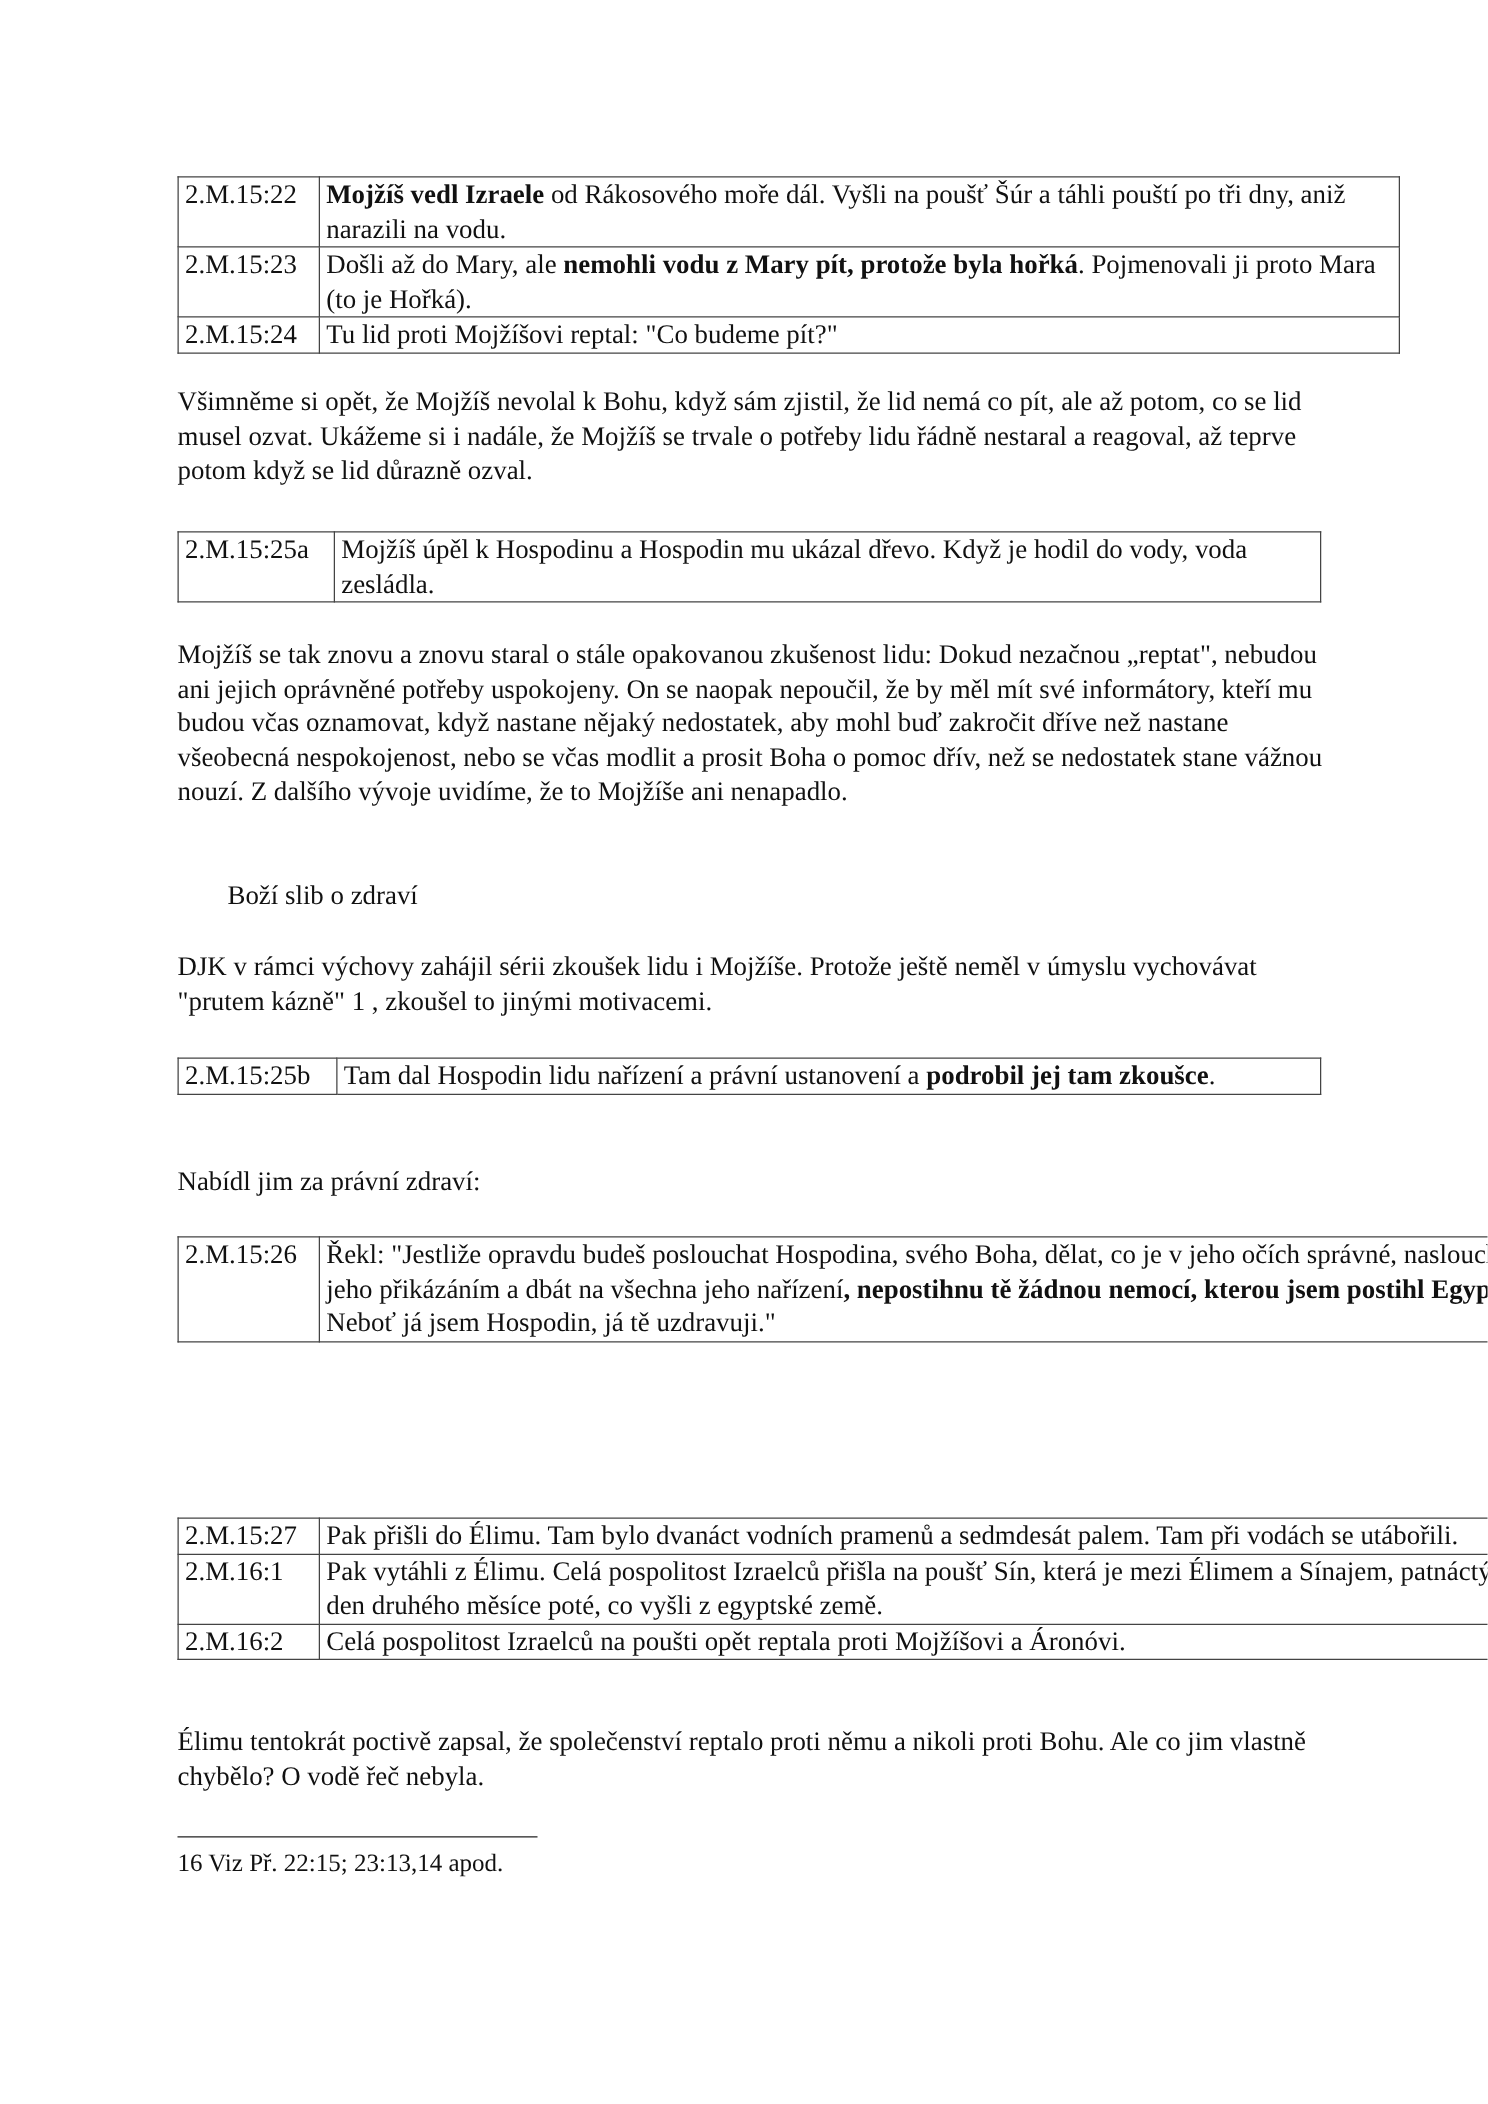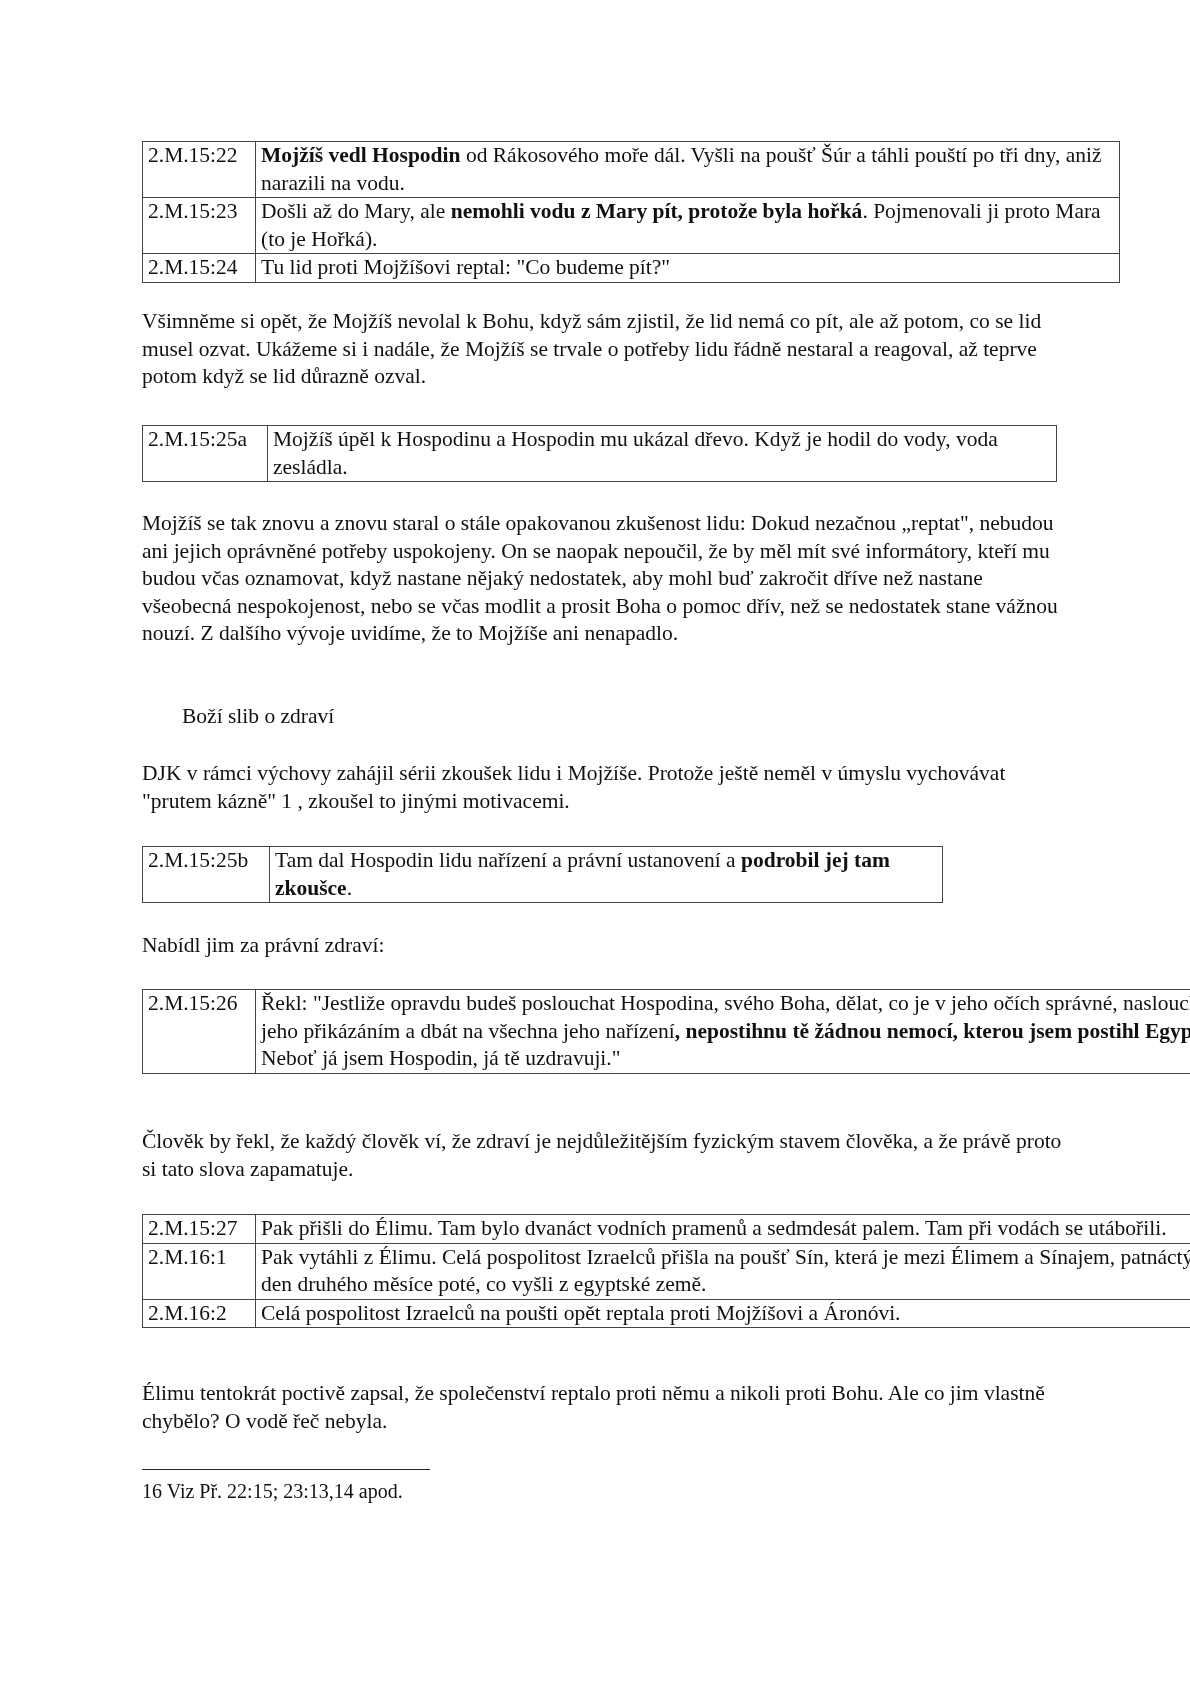--- a/index.html
+++ b/index.html
@@ -44,21 +44,21 @@
 <div class="page">
 
   <table class="verse" style="left:142px; top:141px; width:978px;">
     <colgroup>
         <col style="width:113px">
         <col>
       </colgroup>
     <tbody>
         <tr>
       <td class="ref">2.M.15:22</td>
-      <td class="txt"><b>Mojžíš vedl Hospodin</b><span> od Rákosového moře dál. Vyšli na poušť Šúr a táhli pouští po tři dny, aniž narazili na vodu.</span></td>
+      <td class="txt"><b>Mojžíš vedl Izraele</b><span> od Rákosového moře dál. Vyšli na poušť Šúr a táhli pouští po tři dny, aniž narazili na vodu.</span></td>
     </tr>
     <tr>
       <td class="ref">2.M.15:23</td>
       <td class="txt"><span>Došli až do Mary, ale </span><b>nemohli vodu z Mary pít, protože byla hořká</b><span>. Pojmenovali ji proto Mara (to je Hořká).</span></td>
     </tr>
     <tr>
       <td class="ref">2.M.15:24</td>
       <td class="txt"><span>Tu lid proti Mojžíšovi reptal: "Co budeme pít?"</span></td>
     </tr>
   </tbody>
@@ -78,21 +78,21 @@
     </tr>
   </tbody>
     </table>
 
   <p class="para" style="top:510px;">Mojžíš se tak znovu a znovu staral o stále opakovanou zkušenost lidu: Dokud nezačnou „reptat", nebudou ani jejich oprávněné potřeby uspokojeny. On se naopak nepoučil, že by měl mít své informátory, kteří mu budou včas oznamovat, když nastane nějaký nedostatek, aby mohl buď zakročit dříve než nastane všeobecná nespokojenost, nebo se včas modlit a prosit Boha o pomoc dřív, než se nedostatek stane vážnou nouzí. Z dalšího vývoje uvidíme, že to Mojžíše ani nenapadlo.</p>
 
   <p class="para heading" style="top:703px;">Boží slib o zdraví</p>
 
   <p class="para" style="top:760px;">DJK v rámci výchovy zahájil sérii zkoušek lidu i Mojžíše. Protože ještě neměl v úmyslu vychovávat "prutem kázně" 1 , zkoušel to jinými motivacemi.</p>
 
-  <table class="verse" style="left:142px; top:846px; width:801px;">
+  <table class="verse" style="left:142px; top:846px; width:915px;">
     <colgroup>
         <col style="width:127px">
         <col>
       </colgroup>
     <tbody>
         <tr>
       <td class="ref">2.M.15:25b</td>
       <td class="txt"><span>Tam dal Hospodin lidu nařízení a právní ustanovení a </span><b>podrobil jej tam zkoušce</b><span>.</span></td>
     </tr>
   </tbody>
@@ -106,21 +106,20 @@
         <col>
       </colgroup>
     <tbody>
         <tr>
       <td class="ref">2.M.15:26</td>
       <td class="txt"><span>Řekl: "Jestliže opravdu budeš poslouchat Hospodina, svého Boha, dělat, co je v jeho očích správné, naslouchat jeho přikázáním a dbát na všechna jeho nařízení</span><b>, nepostihnu tě žádnou nemocí, kterou jsem postihl Egypt.</b><span> Neboť já jsem Hospodin, já tě uzdravuji."</span></td>
     </tr>
   </tbody>
     </table>
 
-  <p class="para" style="top:1128px;">Člověk by řekl, že každý člověk ví, že zdraví je nejdůležitějším fyzickým stavem člověka, a že právě proto si tato slova zapamatuje.</p>
 
   <table class="verse" style="left:142px; top:1214px; width:1058px;">
     <colgroup>
         <col style="width:113px">
         <col>
       </colgroup>
     <tbody>
         <tr>
       <td class="ref">2.M.15:27</td>
       <td class="txt"><span>Pak přišli do Élimu. Tam bylo dvanáct vodních pramenů a sedmdesát palem. Tam při vodách se utábořili.</span></td>

